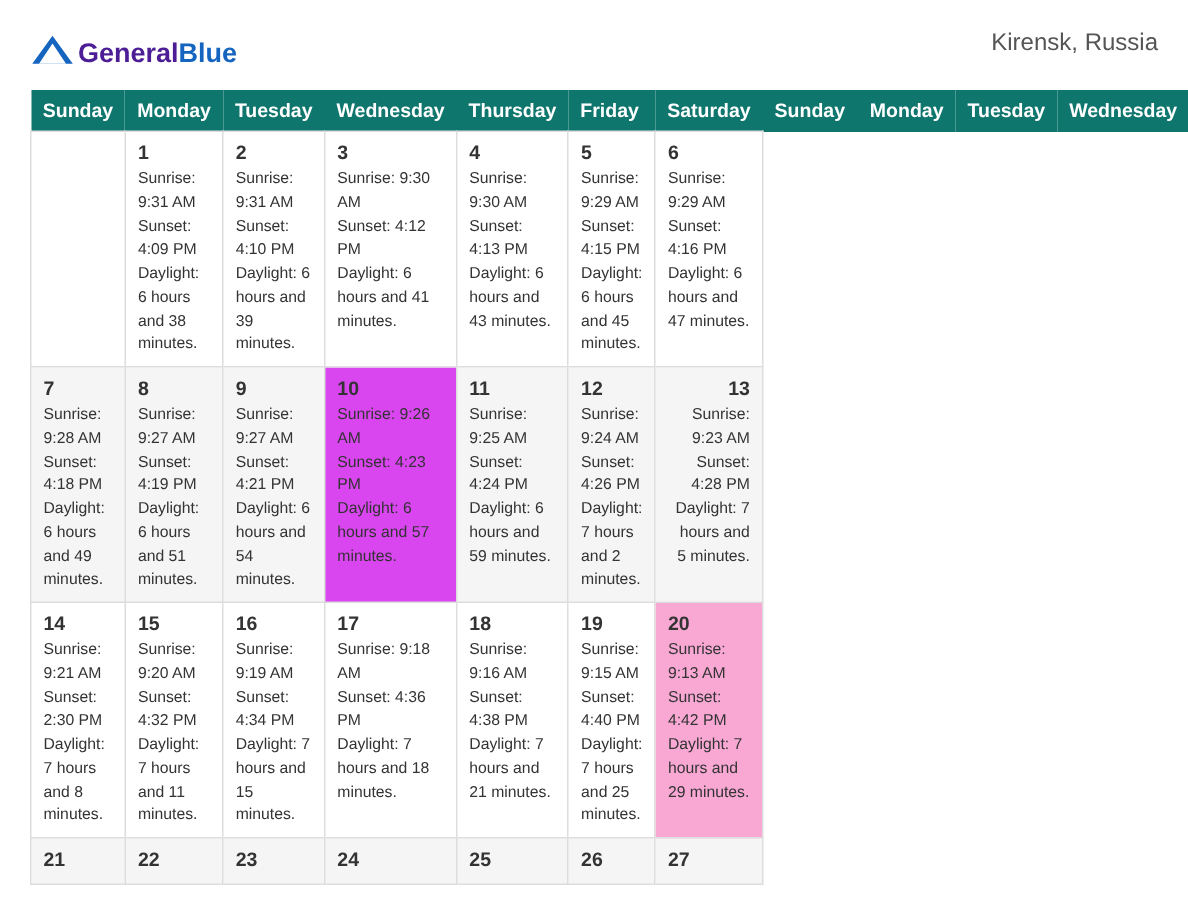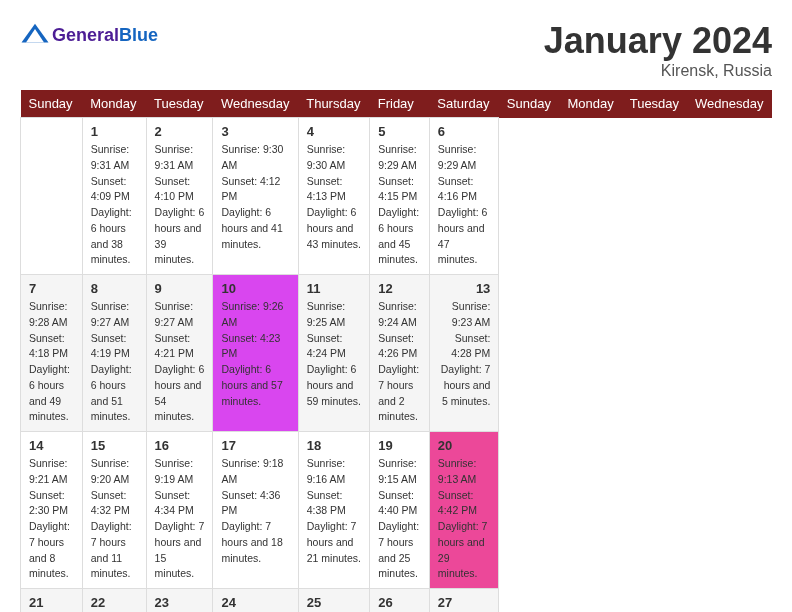--- a/index.html
+++ b/index.html
@@ -35,26 +35,26 @@
     }
     .location-title {
       font-size: 16px;
       color: #555;
     }
     table {
       width: 100%;
       border-collapse: collapse;
     }
     th {
-      background-color: #7f1d1d;
+      background-color: #0f766e;
       color: #fff;
       text-align: left;
       padding: 6px 8px;
       font-size: 13px;
-      font-weight: normal;
+      font-weight: bold;
     }
     td {
       vertical-align: top;
       padding: 6px 8px;
       font-size: 11px;
       color: #333;
       border: 1px solid #ddd;
       width: calc(100% / 7);
     }
     tr:nth-child(even) td {
@@ -85,21 +85,20 @@
   <div class="logo">
     <svg class="logo-icon" viewBox="0 0 40 40" xmlns="http://www.w3.org/2000/svg">
       <polygon points="20,5 38,30 2,30" fill="#1565c0"></polygon>
       <polygon points="20,12 32,30 8,30" fill="#fff"></polygon>
     </svg>
     <div>
       <span style="font-size:18px;font-weight:bold;color:#4c1d95;">General</span><span style="font-size:18px;font-weight:bold;color:#1565c0;">Blue</span>
     </div>
   </div>
   <div class="title-area">
-    <div class="month-title">January 2024</div>
     <div class="location-title">Kirensk, Russia</div>
   </div>
 </div>
 
 <table>
   <thead>
     <tr>
     <th>Sunday</th>
         <th>Monday</th>
         <th>Tuesday</th>
@@ -265,21 +264,21 @@
           </div>
         </td>
         <td style="background-color: rgb(255, 255, 255);">
           <span class="day-number">19</span>
           <div class="day-info">
             <div>Sunrise: 9:15 AM</div>
             <div>Sunset: 4:40 PM</div>
             <div>Daylight: 7 hours and 25 minutes.</div>
           </div>
         </td>
-        <td style="background-color: #ec4899; margin-top: 48px;">
+        <td style="background-color: #f9a8d4; margin-top: 48px;">
           <span class="day-number">20</span>
           <div class="day-info">
             <div>Sunrise: 9:13 AM</div>
             <div>Sunset: 4:42 PM</div>
             <div>Daylight: 7 hours and 29 minutes.</div>
           </div>
         </td>
       </tr>
       <tr>
         <td style="background-color: rgb(245, 245, 245);">

